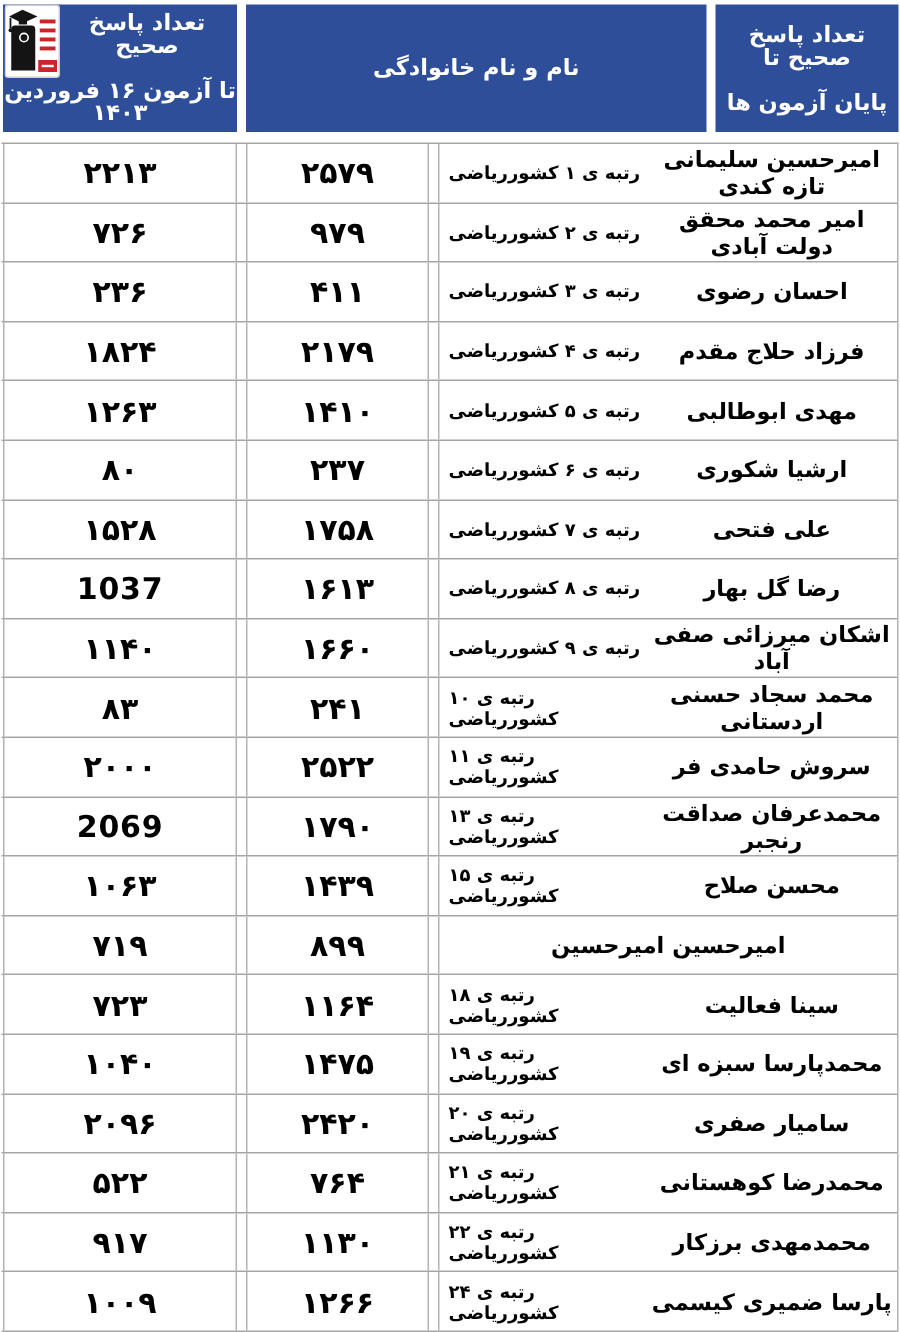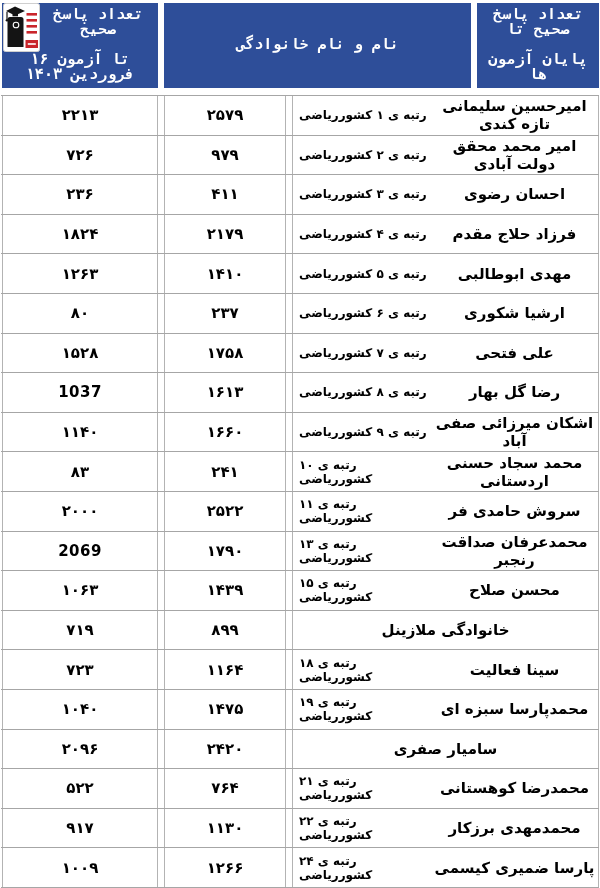--- a/index.html
+++ b/index.html
@@ -26,21 +26,20 @@
     background: #2e4e99;
     color: #ffffff;
     display: flex;
     flex-direction: column;
     align-items: center;
     justify-content: center;
     gap: 15px;
     font-size: 15px;
     line-height: 1;
     box-sizing: border-box;
-    font-family: Liberation Mono, monospace;
   }
   .col-name  { width: 307px; }
   .col-total { width: 122px; }
   .col-until { width: 156px; }
   .hline { width: 100%; box-sizing: border-box; text-align: center; }
   .col-until .hline-1 { padding-left: 36px; }
   
   .body-rows {
     margin-top: 7px;
     height: 793px;
@@ -57,21 +56,21 @@
   .row:last-child { border-bottom: 1px solid #a6a6a6; }
   .cell {
     border-left: 1px solid #b3b3b3;
     border-right: 1px solid #b3b3b3;
     display: flex;
     align-items: center;
     justify-content: center;
     color: #000000;
     box-sizing: border-box;
   }
-  .num { font-size: 15px; letter-spacing: 0.5px; }
+  .num { font-size: 20px; letter-spacing: 0.5px; }
   .name-cell { justify-content: flex-start; padding: 0; }
   .student-name {
     flex: 1;
     text-align: center;
     font-size: 15px;
   }
   .rank-label {
     width: 138px;
     text-align: left;
     padding-left: 6px;
@@ -240,21 +239,21 @@
       <div class="cell col-name name-cell">
         <span class="student-name">محسن صلاح</span>
         <span class="rank-label">رتبه ی ۱۵ کشورریاضی</span>
       </div>
       <div class="cell col-total num">۱۴۳۹</div>
       <div class="cell col-until num">۱۰۶۳</div>
     </div>
 
     <div class="row">
       <div class="cell col-name name-cell">
-        <span class="student-name">خانوادگی ملازینل</span>
+        <span class="student-name">امیرحسین امیرحسین</span>
       </div>
       <div class="cell col-total num">۸۹۹</div>
       <div class="cell col-until num">۷۱۹</div>
     </div>
 
     <div class="row">
       <div class="cell col-name name-cell">
         <span class="student-name">سینا فعالیت</span>
         <span class="rank-label">رتبه ی ۱۸ کشورریاضی</span>
       </div>
@@ -267,20 +266,21 @@
         <span class="student-name">محمدپارسا سبزه ای</span>
         <span class="rank-label">رتبه ی ۱۹ کشورریاضی</span>
       </div>
       <div class="cell col-total num">۱۴۷۵</div>
       <div class="cell col-until num">۱۰۴۰</div>
     </div>
 
     <div class="row">
       <div class="cell col-name name-cell">
         <span class="student-name">سامیار صفری</span>
+        <span class="rank-label">رتبه ی ۲۰ کشورریاضی</span>
       </div>
       <div class="cell col-total num">۲۴۲۰</div>
       <div class="cell col-until num">۲۰۹۶</div>
     </div>
 
     <div class="row">
       <div class="cell col-name name-cell">
         <span class="student-name">محمدرضا کوهستانی</span>
         <span class="rank-label">رتبه ی ۲۱ کشورریاضی</span>
       </div>

